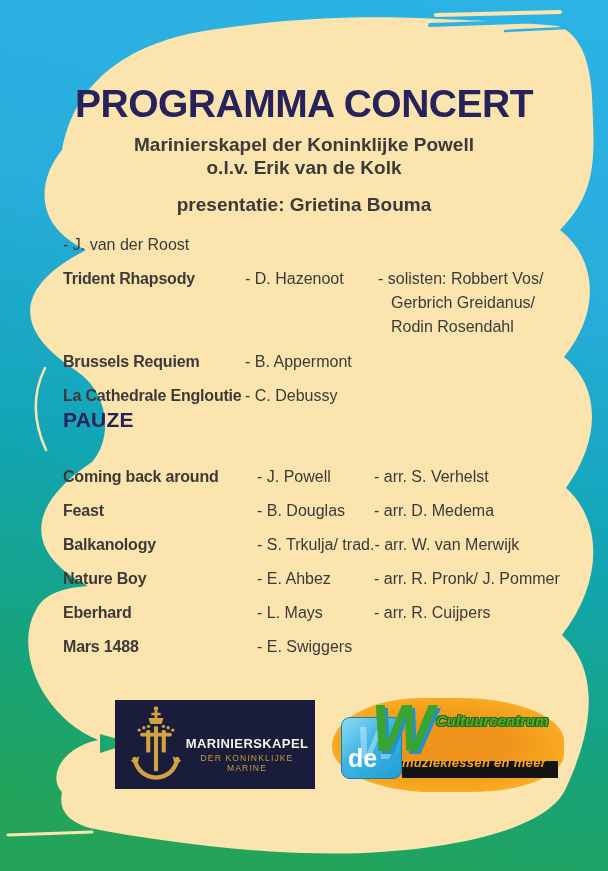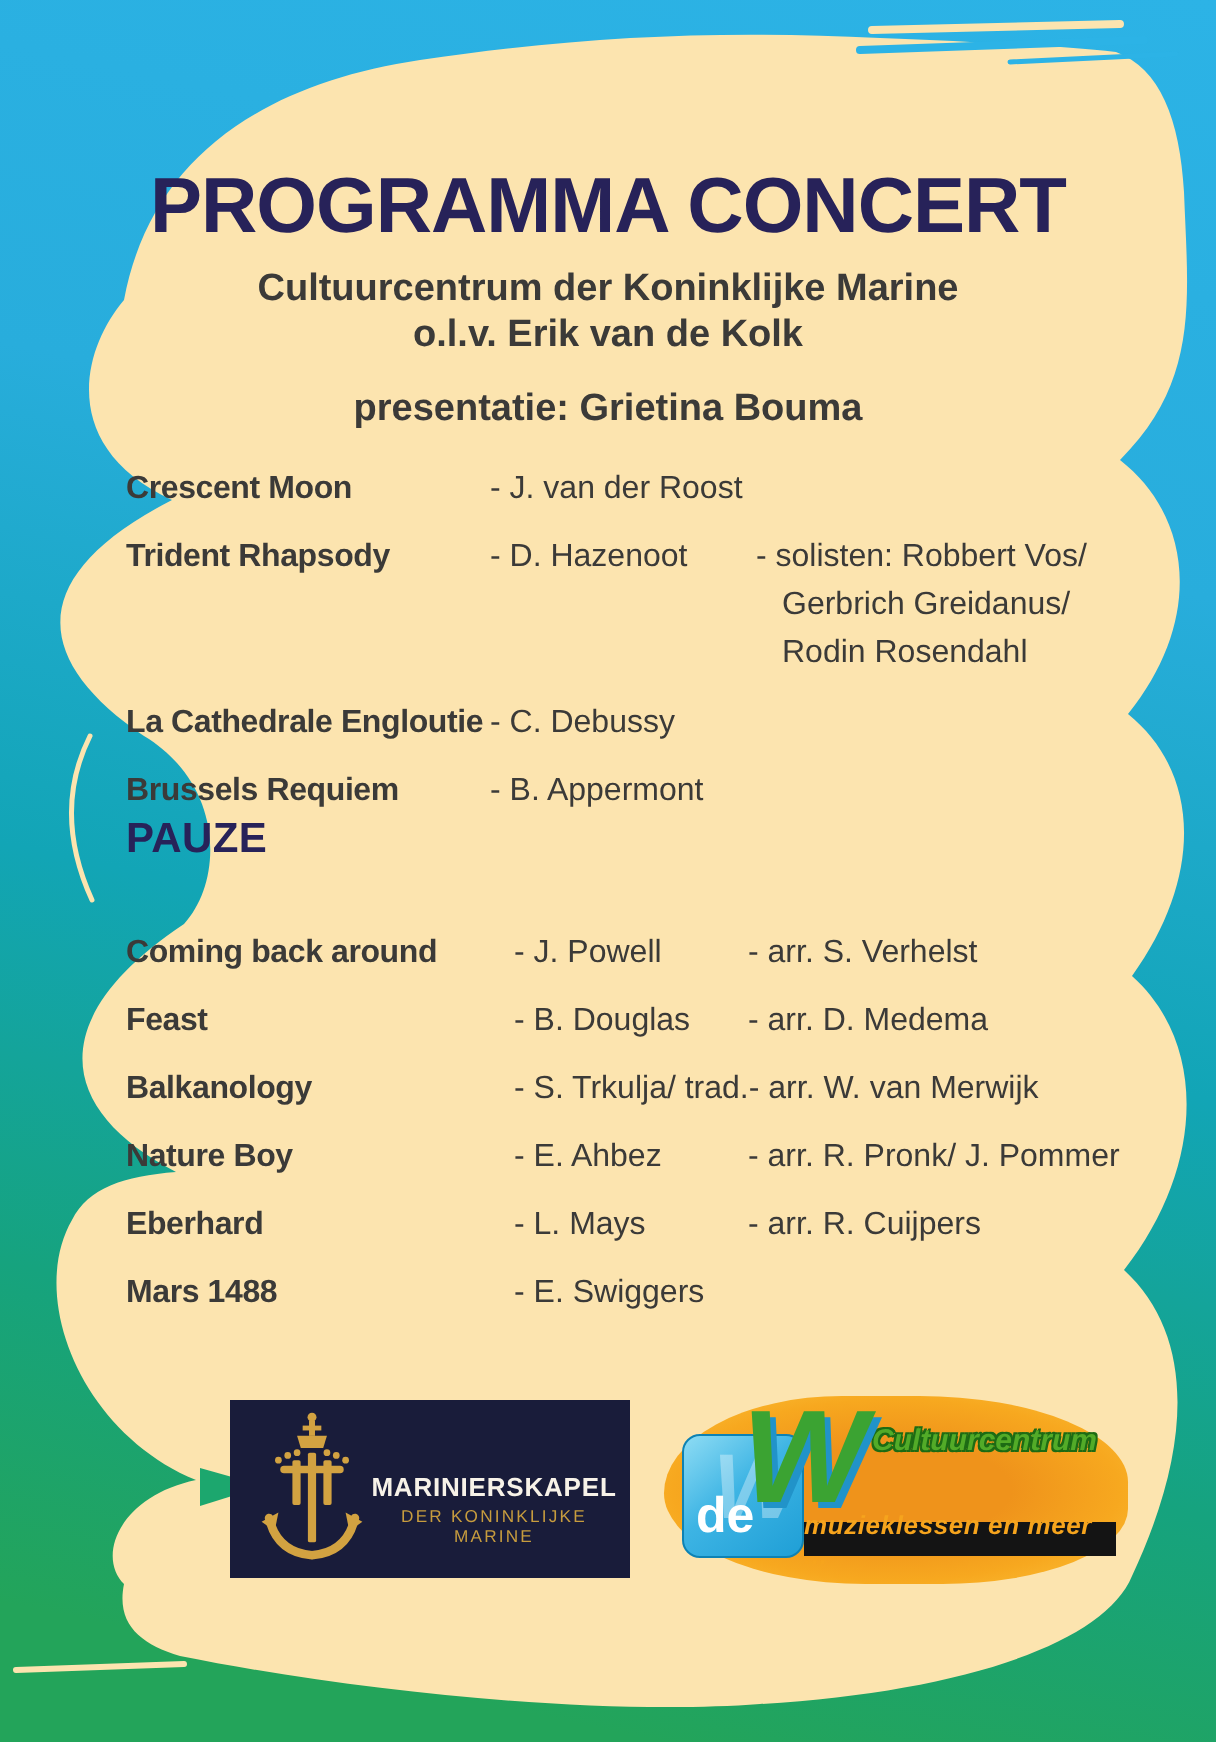--- a/index.html
+++ b/index.html
@@ -89,47 +89,46 @@
     <path d="M45 368 Q 26 406 46 450" stroke="#fce4af" stroke-width="2.5" fill="none" stroke-linecap="round"></path>
     <path d="M8 835 L92 832" stroke="#fce4af" stroke-width="3" stroke-linecap="round"></path>
     <polygon points="100,734 132,743 100,753" fill="#1ca76e"></polygon>
   </svg>
 
   <div class="content">
 
     <div class="header">
       <h1 class="title">PROGRAMMA CONCERT</h1>
       <div class="subtitle">
-        <div>Cultuurcentrum der Koninklijke Marine</div>
+        <div>Marinierskapel der Koninklijke Powell</div>
         <div>o.l.v. Erik van de Kolk</div>
       </div>
       <div class="presenter">presentatie: Grietina Bouma</div>
     </div>
 
     <section class="program part1">
       <div class="row">
-        <span class="c1">Crescent Moon</span>
         <span class="c2">- J. van der Roost</span>
       </div>
       <div class="row">
         <span class="c1">Trident Rhapsody</span>
         <span class="c2">- D. Hazenoot</span>
         <span class="c3">
           <span class="line">- solisten: Robbert Vos/</span>
           <span class="line">Gerbrich Greidanus/</span>
           <span class="line">Rodin Rosendahl</span>
         </span>
       </div>
       <div class="row">
+        <span class="c1">Brussels Requiem</span>
+        <span class="c2">- B. Appermont</span>
+      </div>
+      <div class="row">
         <span class="c1">La Cathedrale Engloutie</span>
         <span class="c2">- C. Debussy</span>
-      </div>
-      <div class="row">
-        <span class="c1">Brussels Requiem</span>
-        <span class="c2">- B. Appermont</span>
       </div>
     </section>
 
     <div class="pauze">PAUZE</div>
 
     <section class="program part2">
       <div class="row">
         <span class="c1">Coming back around</span>
         <span class="c2">- J. Powell</span>
         <span class="c3">- arr. S. Verhelst</span>

